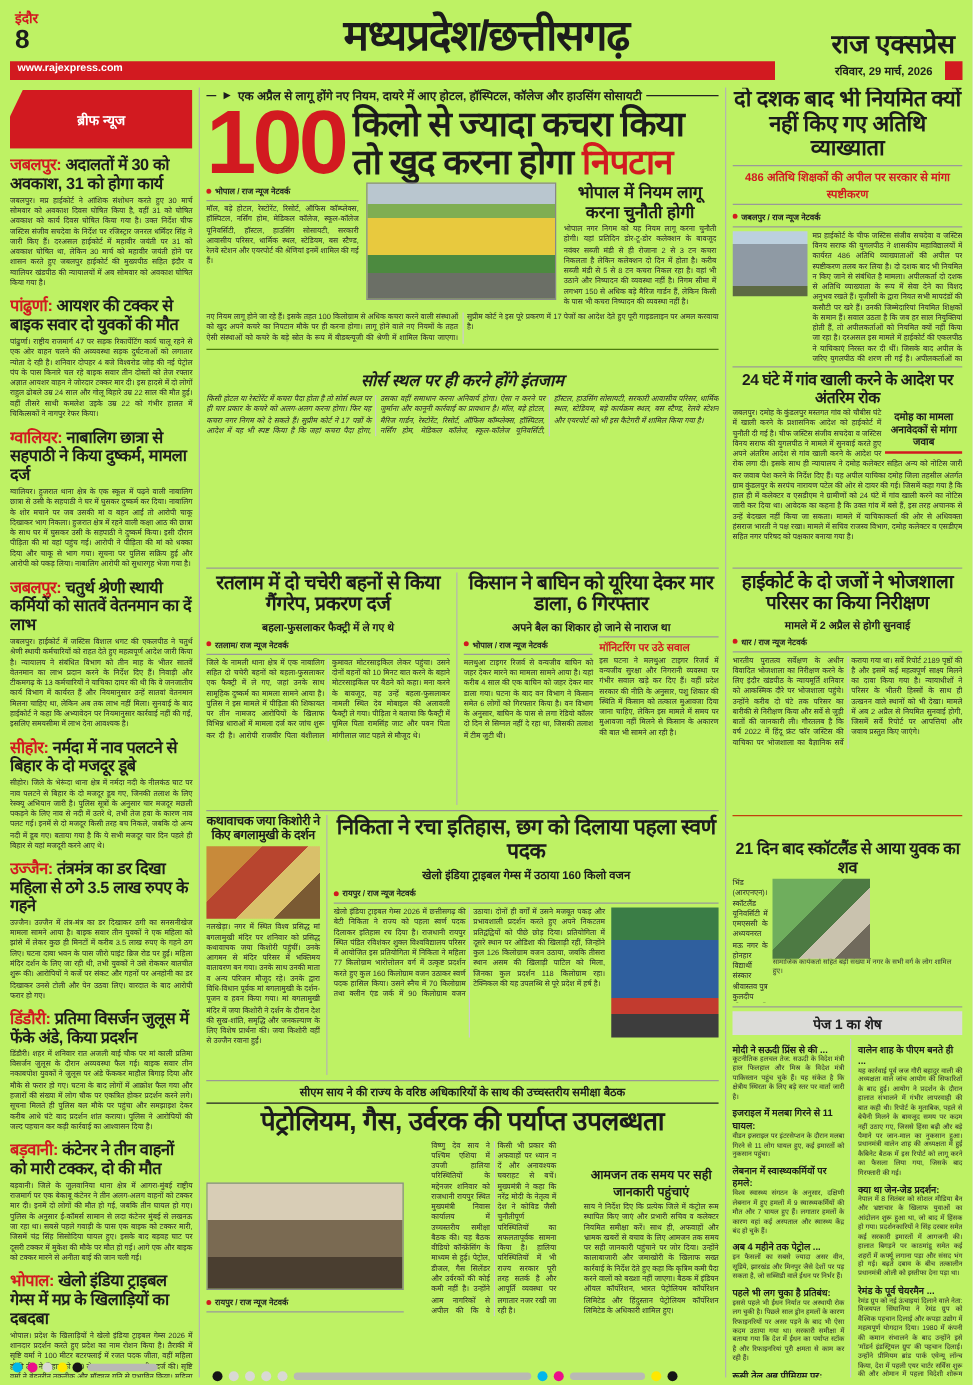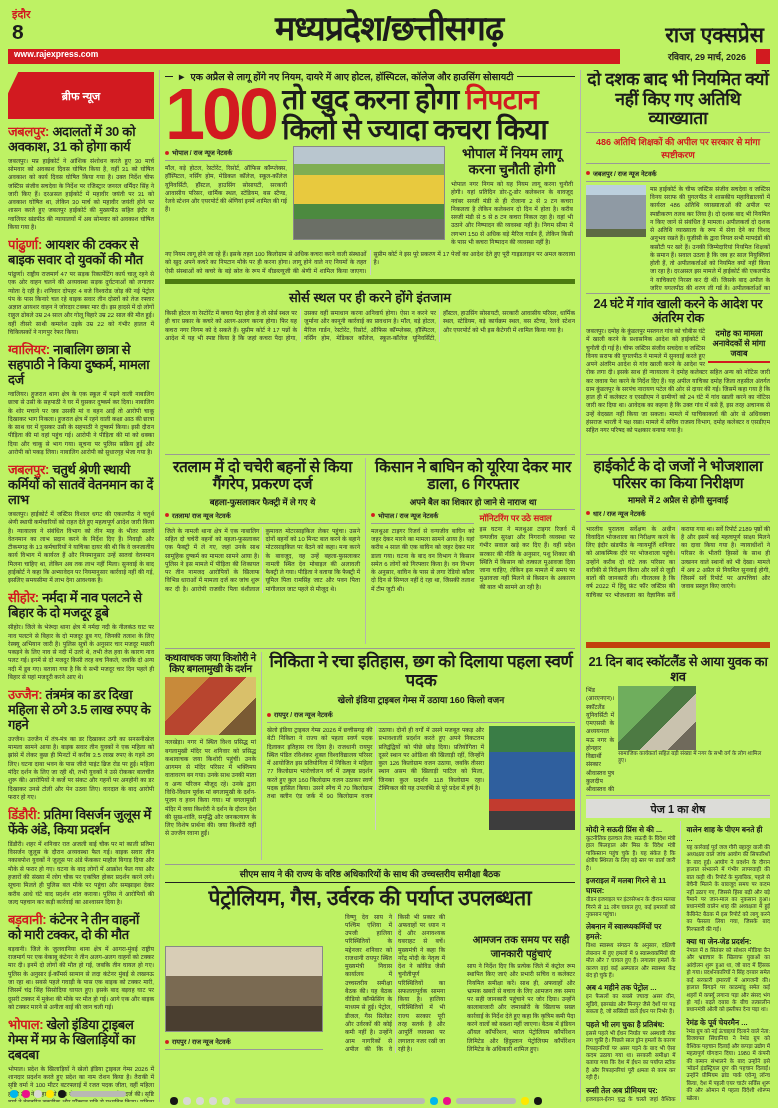--- a/index.html
+++ b/index.html
@@ -58,21 +58,21 @@
   .lead-hrow { display:flex; align-items:center; gap:6px; margin:2px 0 2px; }
   .lead-num { font-size:72px; font-weight:800; color:#d21a20; line-height:0.82; letter-spacing:-3px; }
   .lead-lines { font-size:28px; font-weight:800; line-height:1.04; letter-spacing:-0.8px; }
   .accent { color:#d21a20; }
   .lead-row { display:flex; gap:6px; margin-top:2px; }
   .lead-col { width:122px; }
   .truck { width:152px; height:94px; border:1px solid #888;
     background:linear-gradient(180deg,#b9c6cf 0 18%,#7fae52 18% 30%,#e8c93e 30% 62%,#4c8a3f 62% 78%,#6b6f66 78% 100%); }
   .side-title { font-size:13.5px; font-weight:800; line-height:1.15; text-align:center; margin-bottom:3px; }
   .lead-bd4 { column-count:2; column-gap:7px; column-rule:1px solid #ccc; margin-top:4px; }
-  .substory { margin-top:4px; border-top:5px solid #4d7c0f; padding-top:3px; }
+  .substory { margin-top:4px; border-top:1px solid #4d7c0f; padding-top:14px;font-style:italic; }
   .substory .st { text-align:center; font-size:13px; font-weight:800; margin:1px 0 3px; }
   .sub-bd { column-count:3; column-gap:7px; column-rule:1px solid #ccc; }
 
   
   .midrow { display:flex; height:190px; overflow:hidden; border-top:1px solid #9a9a94; margin-top:4px; padding-top:3px; }
   .mid-a { width:200px; padding-right:5px; }
   .mid-b { flex:1; border-left:1px solid #b5b5b0; padding-left:5px; }
   .mid-hd { font-size:15.5px; text-align:center; }
   .mid-sub { font-size:8.5px; margin:3px 0 2px; }
   .two { column-count:2; column-gap:6px; column-rule:1px solid #ccc; }
@@ -111,21 +111,21 @@
   .grow { display:flex; gap:4px; }
   .gphoto { width:60px; height:52px; flex:0 0 60px;
     background:linear-gradient(180deg,#bcd0de 0 20%,#8f9aa4 20% 85%,#5d6a43 85%); }
   .village { height:158px; border-top:1px solid #9a9a94; margin-top:3px; padding-top:3px; }
   .village .hd { font-size:12.5px; text-align:center; }
   .dmh { float:right; width:62px; margin:2px 0 2px 3px; font-size:8px; font-weight:800;
          text-align:center; line-height:1.25; border-bottom:2px solid #d21a20; padding-bottom:2px; }
   .bhoj { height:186px; border-top:1px solid #9a9a94; margin-top:3px; padding-top:3px; }
   .bhoj .hd { font-size:15px; text-align:center; }
   .bhoj .sub { font-size:8.5px; margin:2px 0; }
-  .scot { height:150px; border-top:6px solid #c2410c; margin-top:2px; padding-top:7px; }
+  .scot { height:150px; border-top:1px solid #c2410c; margin-top:12px; padding-top:19px; }
   .scot .hd { font-size:13px; text-align:center; }
   .srow { display:flex; gap:4px; margin-top:2px; }
   .sphoto { width:78px; height:64px; flex:0 0 78px;
     background:linear-gradient(135deg,#6fae5d 0 40%,#4d7a43 40% 60%,#c9c2ae 60% 80%,#706a5c 80%); }
   .p1rest { border-top:1px solid #9a9a94; margin-top:3px; padding-top:3px; }
   .p1banner { background:#dcdcd8; font-size:11px; font-weight:800; text-align:center; padding:2px 0; margin-bottom:3px; }
   .p1cols { display:flex; gap:5px; }
   .p1col { width:50%; }
   .p1col.second { border-left:1px solid #ccc; padding-left:5px; }
   .p1h { font-size:7.5px; font-weight:800; margin:3px 0 1px; }
@@ -209,22 +209,22 @@
       <div class="lead">
         <div class="kicker">
           <span class="ln"></span>
           <span>►</span>
           <span>एक अप्रैल से लागू होंगे नए नियम, दायरे में आए होटल, हॉस्पिटल, कॉलेज और हाउसिंग सोसायटी</span>
           <span class="ln2"></span>
         </div>
         <div class="lead-hrow">
           <div class="lead-num">100</div>
           <div class="lead-lines">
+            <div>किलो से ज्यादा कचरा किया</div>
             <div><span>तो खुद करना होगा </span><span class="accent">निपटान</span></div>
-            <div>किलो से ज्यादा कचरा किया</div>
           </div>
         </div>
         <div class="lead-row">
           <div class="lead-col">
             <div class="by">
                 <span class="dot"></span>
                 <span>भोपाल / राज न्यूज नेटवर्क</span>
               </div>
             <div class="bd">मॉल, बड़े होटल, रेस्टोरेंट, रिसोर्ट, ऑफिस कॉम्प्लेक्स, हॉस्पिटल, नर्सिंग होम, मेडिकल कॉलेज, स्कूल-कॉलेज यूनिवर्सिटी, हॉस्टल, हाउसिंग सोसायटी, सरकारी आवासीय परिसर, धार्मिक स्थल, स्टेडियम, बस स्टैण्ड, रेलवे स्टेशन और एयरपोर्ट की श्रेणियां इनमें शामिल की गई हैं।</div>
           </div>

